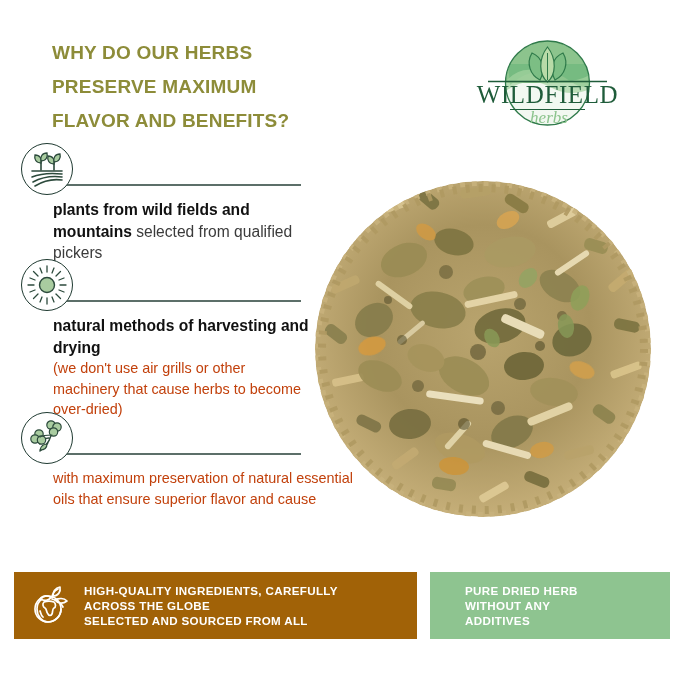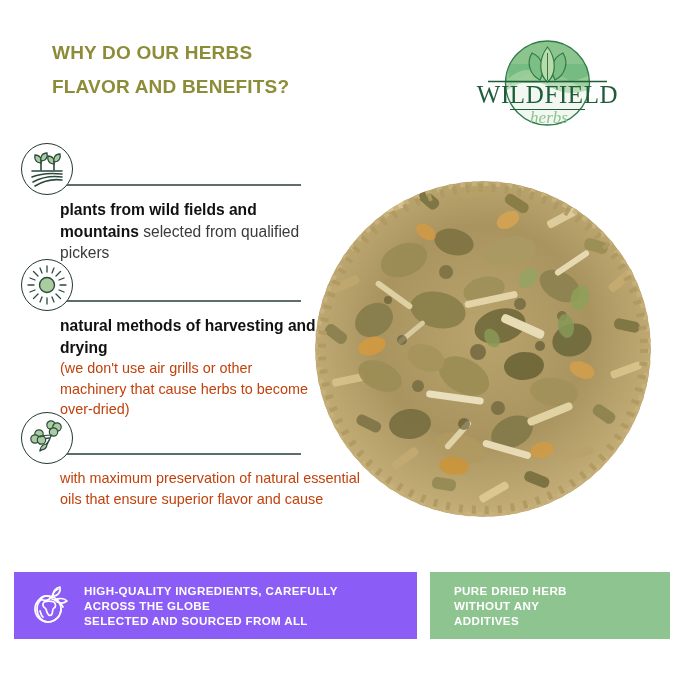--- a/index.html
+++ b/index.html
@@ -81,21 +81,21 @@
     position: absolute;
     left: 40px;
     top: 41px;
     width: 240px;
     height: 2px;
     background: #5c6f69;
     z-index: 1;
   }
   .feature-text {
     position: absolute;
-    left: 39px;
+    left: 32px;
     top: 56px;
     width: 262px;
     color: #3b3b3b;
     font-size: 15.6px;
     line-height: 21.5px;
   }
   .feature-text b { color: #111111; font-weight: bold; }
   .feature-text .sub {
     display: block;
     font-size: 14.4px;
@@ -114,30 +114,30 @@
     position: absolute;
     box-sizing: border-box;
     display: flex;
     align-items: center;
   }
   #banner-left {
     left: 14px;
     top: 572px;
     width: 403px;
     height: 67px;
-    background: #8b5cf6;
+    background: #a16207;
     padding-left: 14px;
   }
   #banner-right {
     left: 430px;
     top: 572px;
     width: 240px;
     height: 67px;
     background: #8ec490;
-    padding-left: 24px;
+    padding-left: 35px;
   }
   .banner-icon {
     width: 46px;
     height: 46px;
     flex: 0 0 46px;
     margin-right: 10px;
   }
   .banner-icon svg { display: block; }
   .banner-text {
     color: #ffffff;
@@ -149,20 +149,21 @@
   }
   .banner-text span { display: block; white-space: nowrap; }
 </style>
 </head>
 <body>
 
 <div id="page">
 
   <div class="headline">
     <span class="hl-line">Why do our herbs</span>
+    <span class="hl-line">preserve maximum</span>
     <span class="hl-line">flavor and benefits?</span>
   </div>
 
   <div class="logo">
     <svg width="155" height="100" viewBox="0 0 155 100">
       <defs>
         <clipPath id="logoCircleClip">
             <circle cx="77.5" cy="50" r="42"></circle>
           </clipPath>
       </defs>

